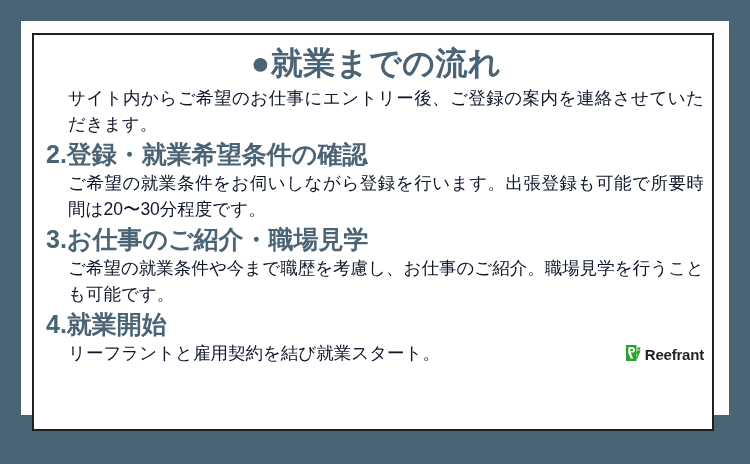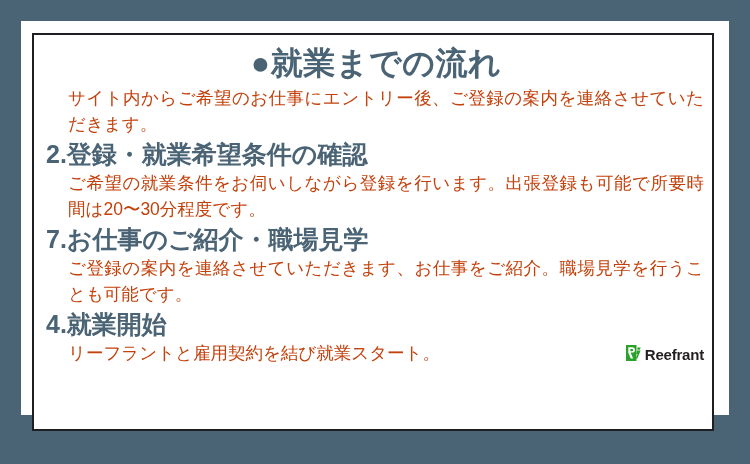--- a/index.html
+++ b/index.html
@@ -73,21 +73,21 @@
   .step-heading {
     color: #4a6375;
     font-weight: bold;
     font-size: 25px;
     line-height: 32px;
     letter-spacing: 0px;
     white-space: nowrap;
   }
 
   .step-body {
-    color: #c2410c;
+    color: #0f172a;
     font-size: 17.5px;
     line-height: 26px;
     letter-spacing: 0px;
     padding-left: 22px;
     padding-right: 2px;
     text-align: justify;
     text-justify: inter-character;
   }
 
   
@@ -135,22 +135,22 @@
         <div class="step">
           <div class="step-body">サイト内からご希望のお仕事にエントリー後、ご登録の案内を連絡させていただきます。</div>
         </div>
 
         <div class="step">
           <div class="step-heading">2.登録・就業希望条件の確認</div>
           <div class="step-body">ご希望の就業条件をお伺いしながら登録を行います。出張登録も可能で所要時間は20〜30分程度です。</div>
         </div>
 
         <div class="step">
-          <div class="step-heading">7.お仕事のご紹介・職場見学</div>
-          <div class="step-body">ご登録の案内を連絡させていただきます、お仕事をご紹介。職場見学を行うことも可能です。</div>
+          <div class="step-heading">3.お仕事のご紹介・職場見学</div>
+          <div class="step-body">ご希望の就業条件や今まで職歴を考慮し、お仕事のご紹介。職場見学を行うことも可能です。</div>
         </div>
 
         <div class="step step-last">
           <div class="step-heading">4.就業開始</div>
           <div class="step-body">リーフラントと雇用契約を結び就業スタート。</div>
 
           <div class="logo">
             <span class="logo-mark">
               <svg width="18" height="18" viewBox="0 0 18 18" aria-hidden="true">
                 <rect x="0" y="1" width="10.5" height="16" fill="#2aa12a"></rect>

